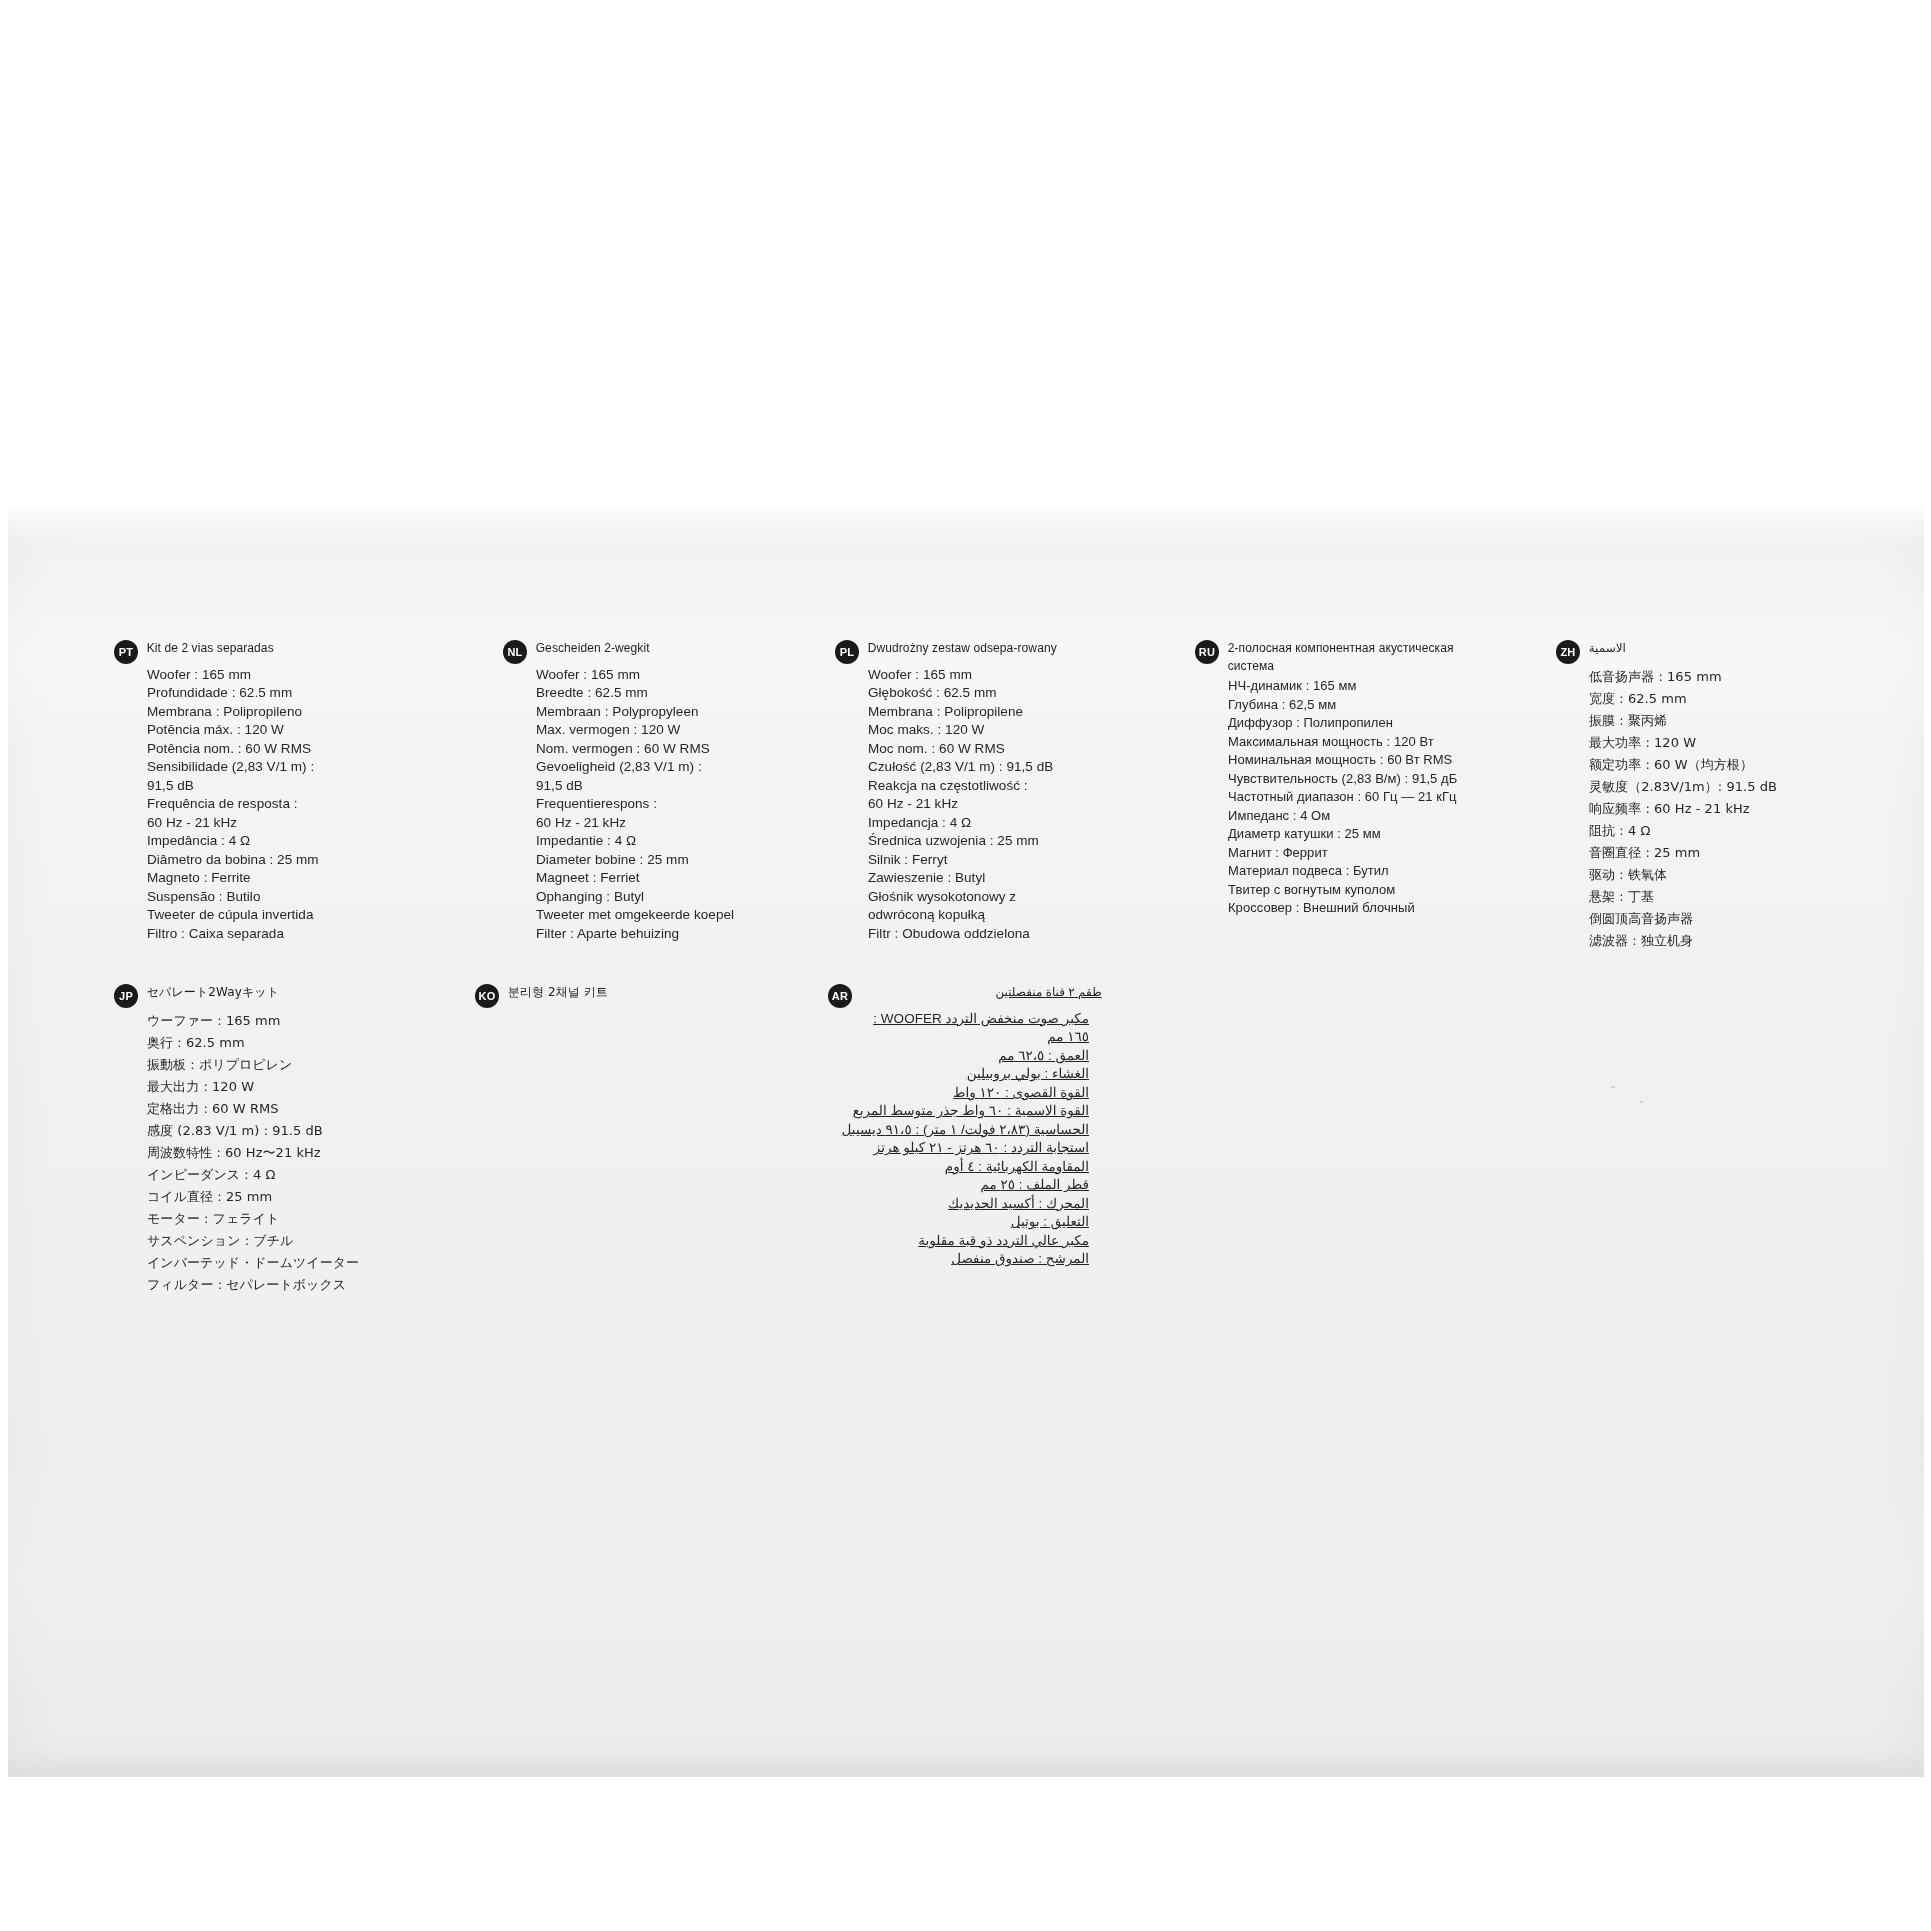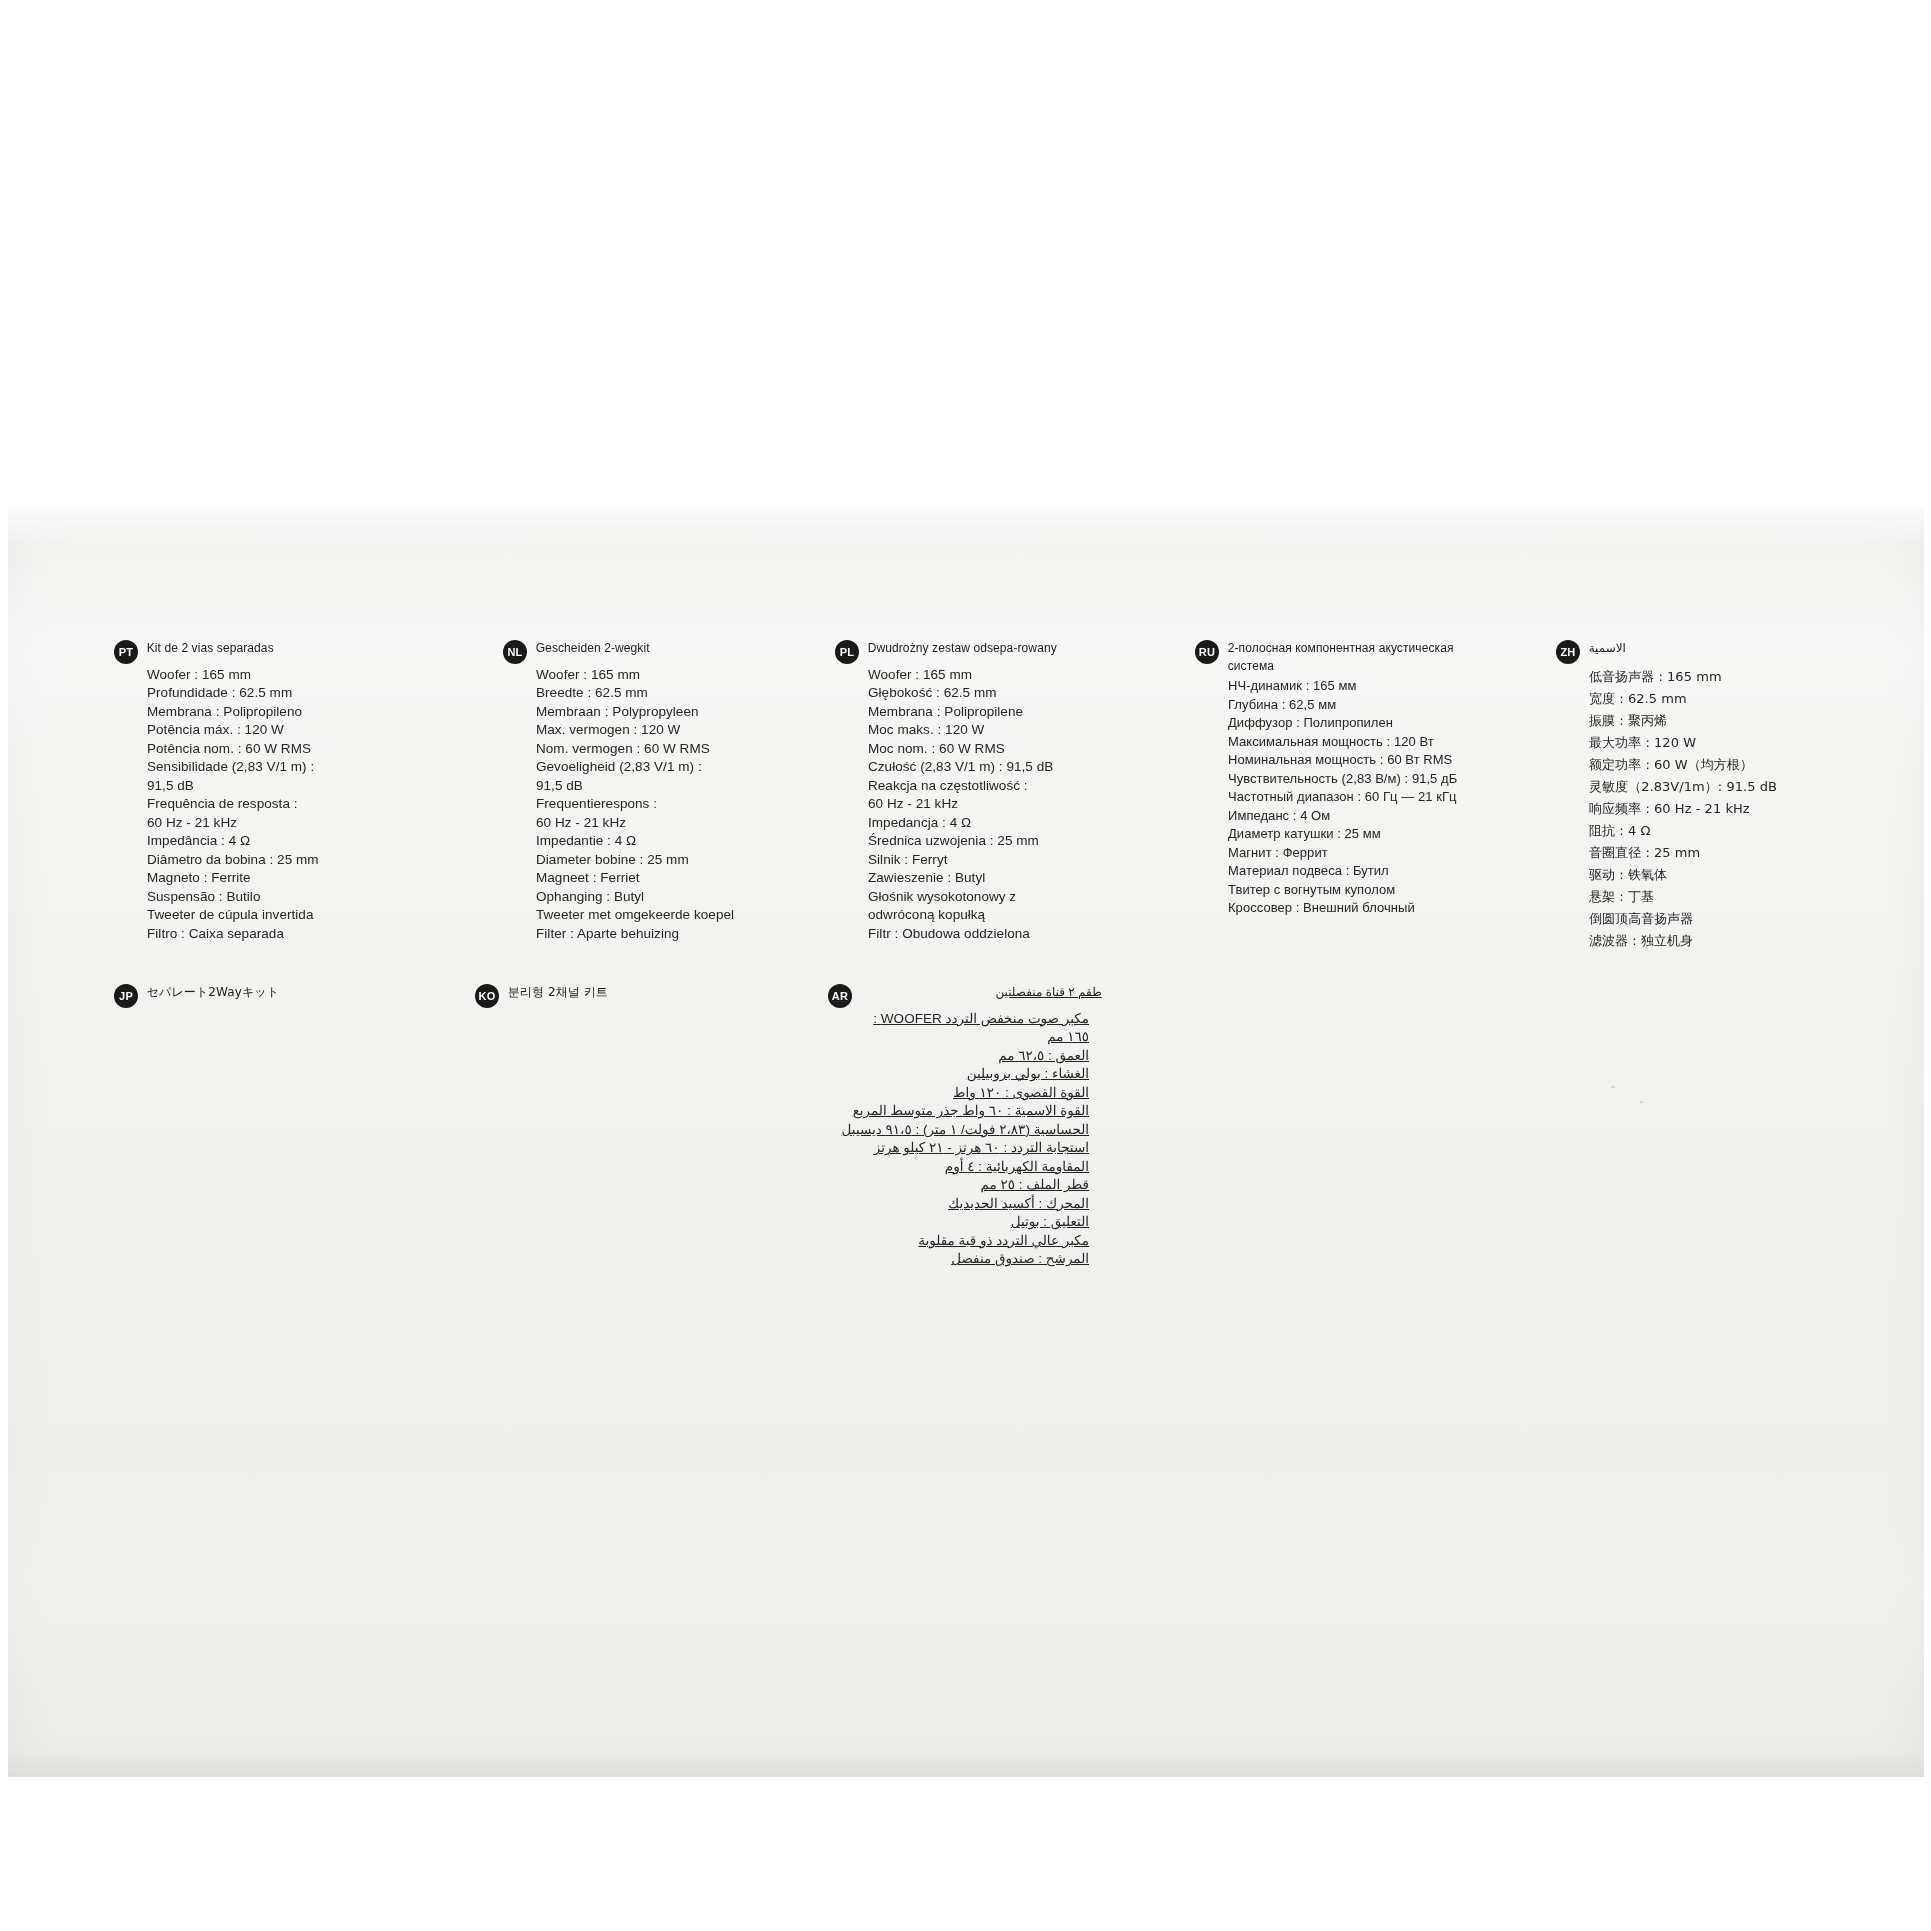--- a/index.html
+++ b/index.html
@@ -257,20 +257,33 @@
 悬架 : 丁基
 倒圆顶高音扬声器
 滤波器 : 独立机身</div>
     </div>
 
     <div class="block cjk" id="b-jp">
       <div class="head">
         <span class="badge">JP</span>
         <span class="title">セパレート2Wayキット</span>
       </div>
+      <div class="specs">ウーファー : 165 mm
+奥行 : 62.5 mm
+振動板 : ポリプロピレン
+最大出力 : 120 W
+定格出力 : 60 W RMS
+感度 (2.83 V/1 m) : 91.5 dB
+周波数特性 : 60 Hz〜21 kHz
+インピーダンス : 4 Ω
+コイル直径 : 25 mm
+モーター : フェライト
+サスペンション : ブチル
+インバーテッド・ドームツイーター
+フィルター : セパレートボックス</div>
     </div>
 
     <div class="block cjk" id="b-ko">
       <div class="head">
         <span class="badge">KO</span>
         <span class="title">분리형 2채널 키트</span>
       </div>
     </div>
 
     <div class="block rtl" id="b-ar">

